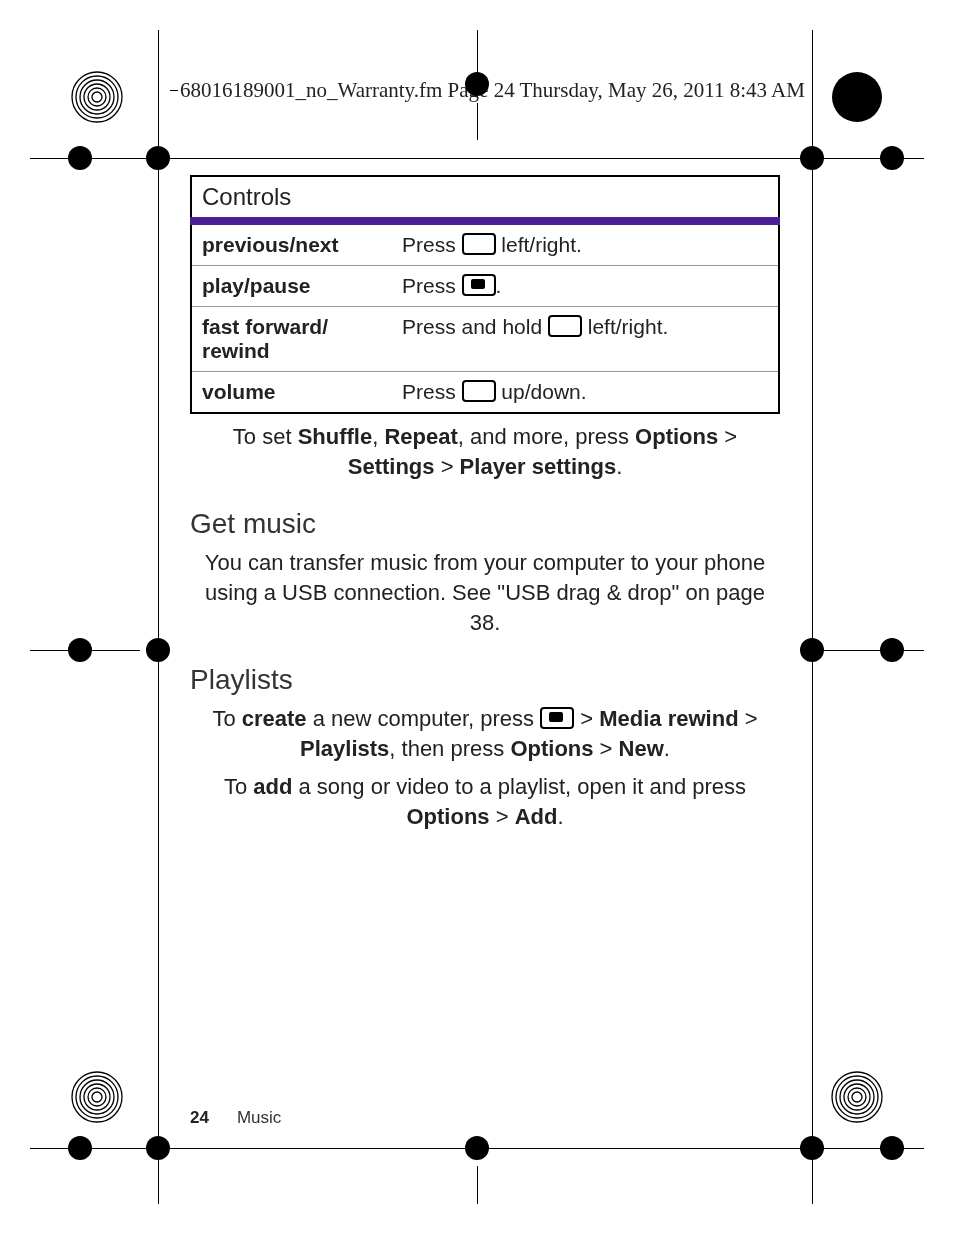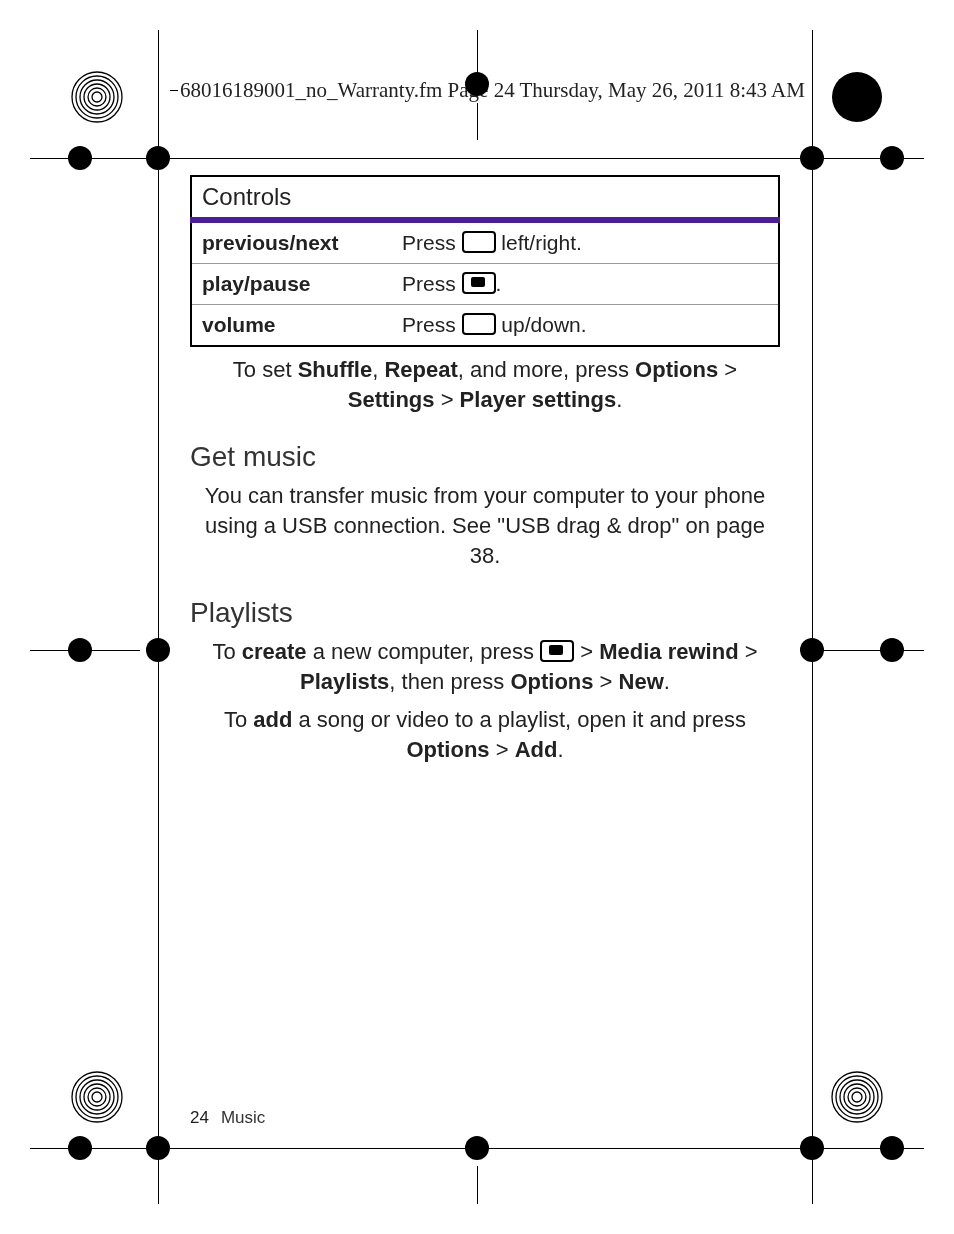--- a/index.html
+++ b/index.html
@@ -4,32 +4,32 @@
 <style>
   html, body { margin:0; padding:0; background:#fff; }
   body { width:954px; height:1234px; position:relative; font-family: Arial, Helvetica, sans-serif; color:#222; }
   .page { position:absolute; left:190px; top:175px; width:590px; }
   h2.section { font-family: Arial, sans-serif; font-weight:300; font-size:29px; margin:0 0 12px 0; color:#333; letter-spacing:0.2px; }
   h2.sub { font-family: Arial, sans-serif; font-weight:300; font-size:28px; margin:26px 0 6px 0; color:#333; }
   p { font-family: Arial, sans-serif; font-size:22px; line-height:30px; margin:8px 0 8px 0; color:#222; font-weight:300;text-align:center; }
   .bold { font-weight:700; }
 
   table.controls { border-collapse:collapse; width:100%; border:2.5px solid #000; }
-  table.controls th { text-align:left; font-family: Arial, sans-serif; font-weight:300; font-size:24px; padding:6px 10px 6px 10px; border-bottom:6px solid #4c1d95;margin-top:43px; }
+  table.controls th { text-align:left; font-family: Arial, sans-serif; font-weight:300; font-size:24px; padding:6px 10px 6px 10px; border-bottom:8px solid #4c1d95;margin-top:43px; }
   table.controls td { font-family: Arial, sans-serif; font-size:21px; padding:8px 10px; border-top:1px solid #999; vertical-align:top; }
   table.controls tr:first-child td { border-top:none; }
   table.controls td.label { font-weight:700; width:180px; }
   table.controls td.desc { font-weight:300; }
 
   .key-center { display:inline-block; width:30px; height:18px; border:2px solid #000; border-radius:4px; vertical-align:-3px; position:relative; background:#fff; }
   .key-center::after { content:""; position:absolute; left:7px; top:3px; width:14px; height:10px; background:#000; border-radius:2px; }
   .key-nav { display:inline-block; width:30px; height:18px; border:2px solid #000; border-radius:4px; vertical-align:-3px; background:#fff; }
 
   .footer { position:absolute; left:190px; top:1108px; font-size:17px; }
-  .footer .pg { font-weight:400; margin-right:12px; }
+  .footer .pg { font-weight:700; margin-right:28px; }
   .footer .chap { font-weight:300; color:#333; }
 
   
   .crop-line { position:absolute; background:#000; }
   .hline-top { left:30px; top:158px; width:894px; height:1px; }
   .hline-bot { left:30px; top:1148px; width:894px; height:1px; }
   .hline-mid { left:30px; top:650px; width:110px; height:1px; }
   .hline-mid-r { left:812px; top:650px; width:112px; height:1px; }
   .vline-l1 { left:158px; top:30px; width:1px; height:1174px; }
   .vline-r1 { left:812px; top:30px; width:1px; height:1174px; }
@@ -131,20 +131,26 @@
           <span>Press </span><span class="key-nav"></span><span> left/right.</span>
         </td>
       </tr>
       <tr>
         <td class="label">play/pause</td>
         <td class="desc">
           <span>Press </span><span class="key-center"></span><span>.</span>
         </td>
       </tr>
       <tr>
+        <td class="label">fast forward/ rewind</td>
+        <td class="desc">
+          <span>Press and hold </span><span class="key-nav"></span><span> left/right.</span>
+        </td>
+      </tr>
+      <tr>
         <td class="label">volume</td>
         <td class="desc">
           <span>Press </span><span class="key-nav"></span><span> up/down.</span>
         </td>
       </tr>
     </tbody>
   </table>
 
   <p>
     <span>To set </span><span class="bold">Shuffle</span><span>, </span><span class="bold">Repeat</span><span>, and more, press </span><span class="bold">Options</span><span> &gt; </span><span class="bold">Settings</span><span> &gt; </span><span class="bold">Player settings</span><span>.</span>

